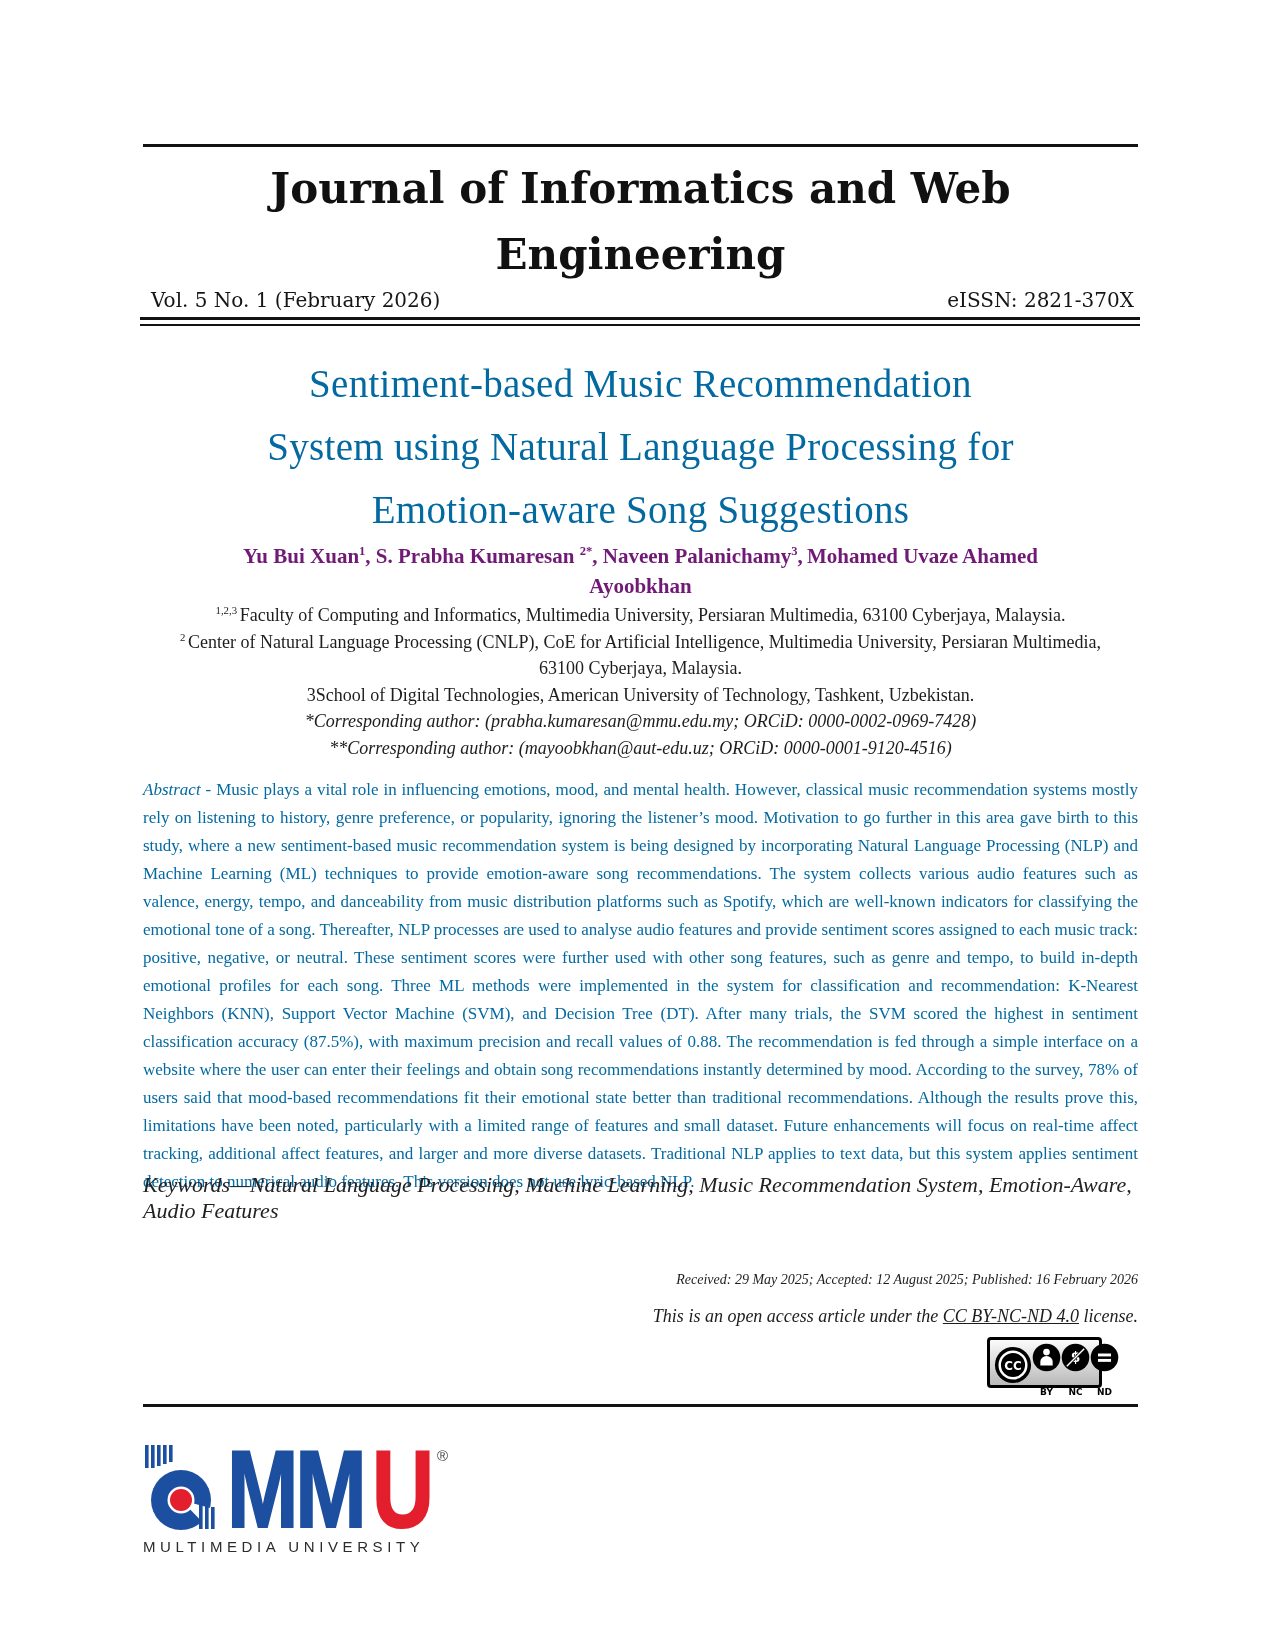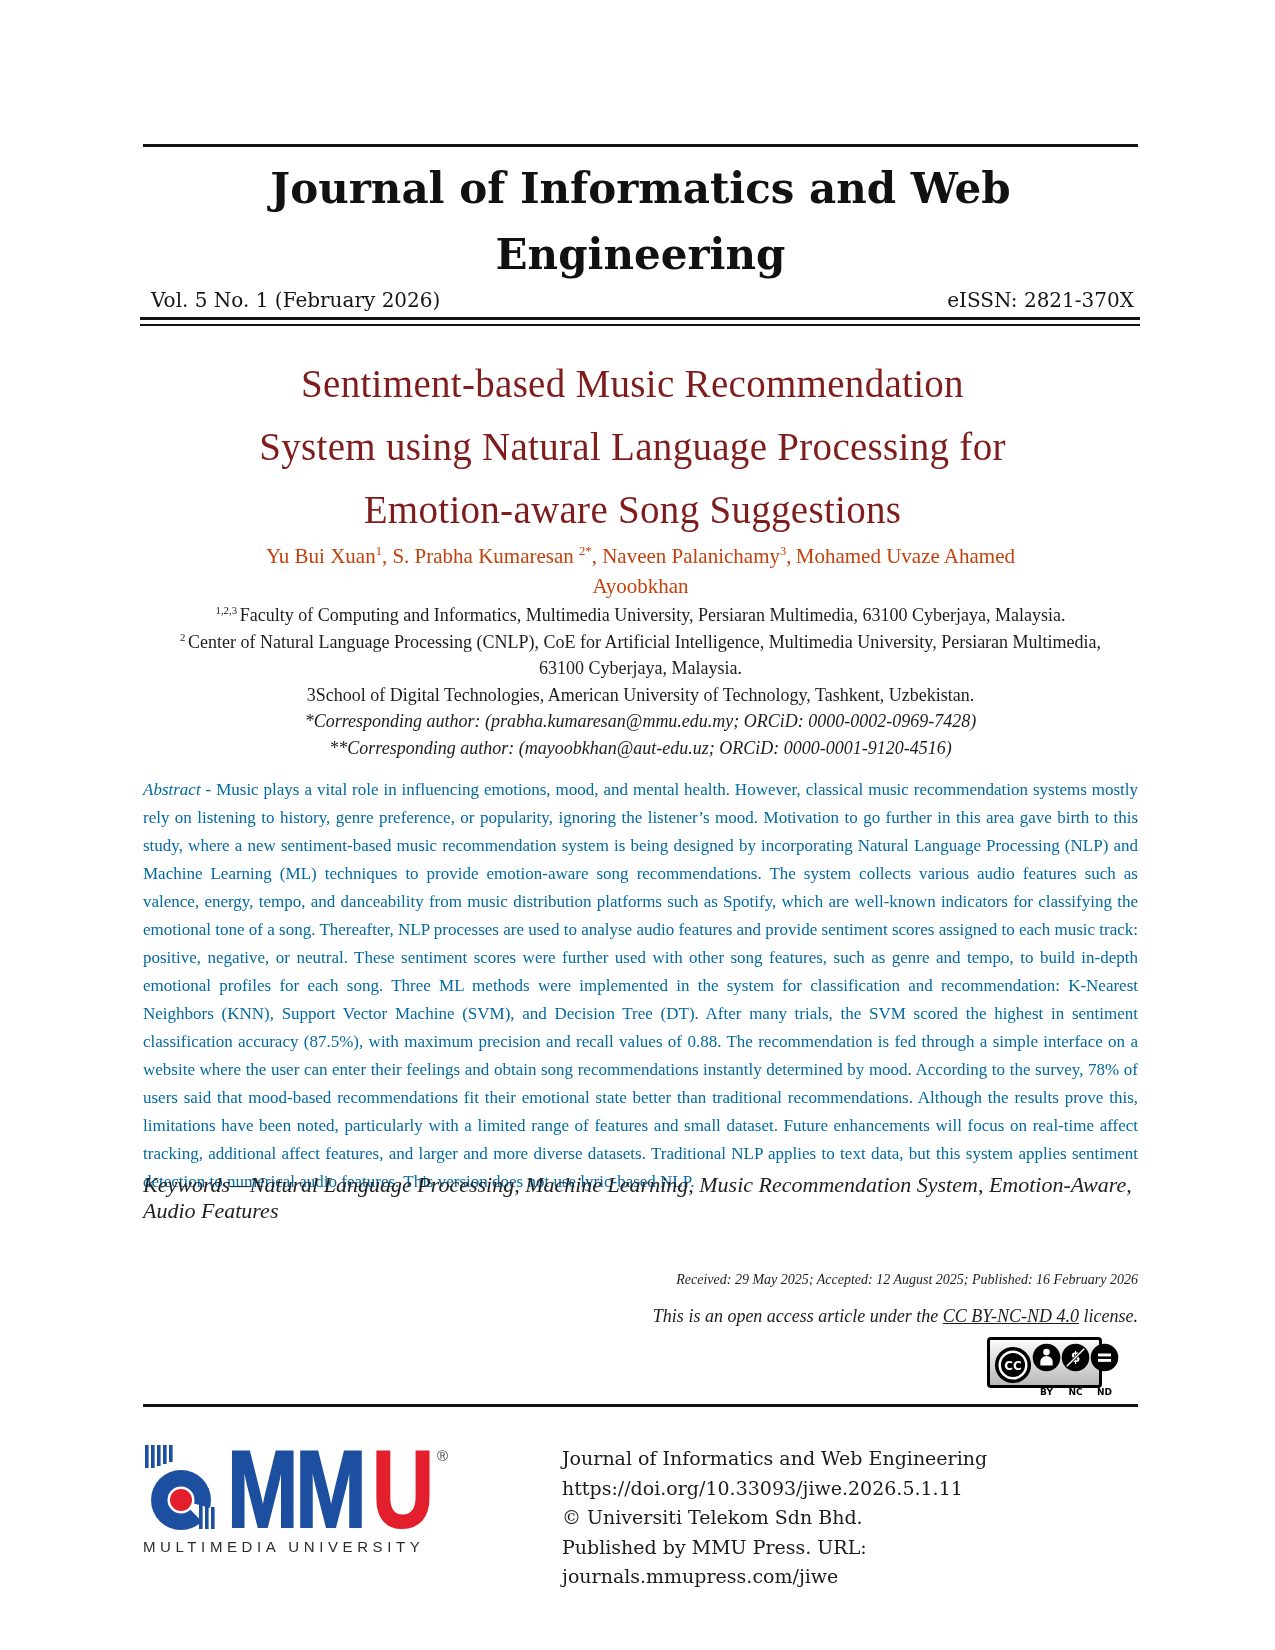--- a/index.html
+++ b/index.html
@@ -22,27 +22,27 @@
     justify-content: space-between; font-family: "DejaVu Serif", serif;
     font-size: 20px; color: #151515;
   }
   #vol-row .vol { padding-left: 8px; }
   #vol-row .eissn { padding-right: 4px; }
   #double-rule {
     left: 140px; top: 317px; width: 1000px; height: 9px;
     border-top: 3px solid #131313; border-bottom: 2px solid #131313;
   }
   #paper-title {
-    left: 135px; top: 352px; width: 995px; text-align: center;
-    font-weight: normal; font-size: 39px; line-height: 63px; color: #7f1d1d;
+    left: 143px; top: 352px; width: 995px; text-align: center;
+    font-weight: normal; font-size: 39px; line-height: 63px; color: #0369a1;
     letter-spacing: 0.3px;
   }
   #authors {
     left: 143px; top: 541px; width: 995px; text-align: center;
-    font-weight: normal; font-size: 21px; line-height: 30px; color: #c2410c;
+    font-weight: bold; font-size: 21px; line-height: 30px; color: #701a75;
   }
   sup.s { vertical-align: super; font-size: 0.6em; line-height: 0; }
   #affiliations {
     left: 143px; top: 602px; width: 995px; text-align: center;
     font-size: 18px; line-height: 26.5px; color: #1d1d1d;
   }
   .italic { font-style: italic; }
   #abstract {
     left: 143px; top: 776px; width: 995px; text-align: justify;
     font-size: 17px; line-height: 28px; color: #0369a1;
@@ -191,20 +191,14 @@
       <circle cx="38" cy="57" r="11" fill="#e31e2d"></circle>
       <g transform="translate(84,2) scale(0.78,1)">
         <text x="0" y="82" font-family="Liberation Sans, sans-serif" font-size="110" font-weight="bold" letter-spacing="-4" fill="#1c4f9f" stroke="#1c4f9f" stroke-width="2">MM</text>
         <text x="186" y="82" font-family="Liberation Sans, sans-serif" font-size="110" font-weight="bold" fill="#e31e2d" stroke="#e31e2d" stroke-width="2">U</text>
       </g>
       <text x="294" y="18" font-family="Liberation Sans, sans-serif" font-size="15" fill="#444">®</text>
     </svg>
     <div id="mmu-tagline">MULTIMEDIA UNIVERSITY</div>
   </div>
 
-  <div id="footer-text" class="abs">
-    <div>Journal of Informatics and Web Engineering</div>
-    <div>https://doi.org/10.33093/jiwe.2026.5.1.11</div>
-    <div>© Universiti Telekom Sdn Bhd.</div>
-    <div>Published by MMU Press. URL: journals.mmupress.com/jiwe</div>
-  </div>
 
 </div>
 
 </body></html>

